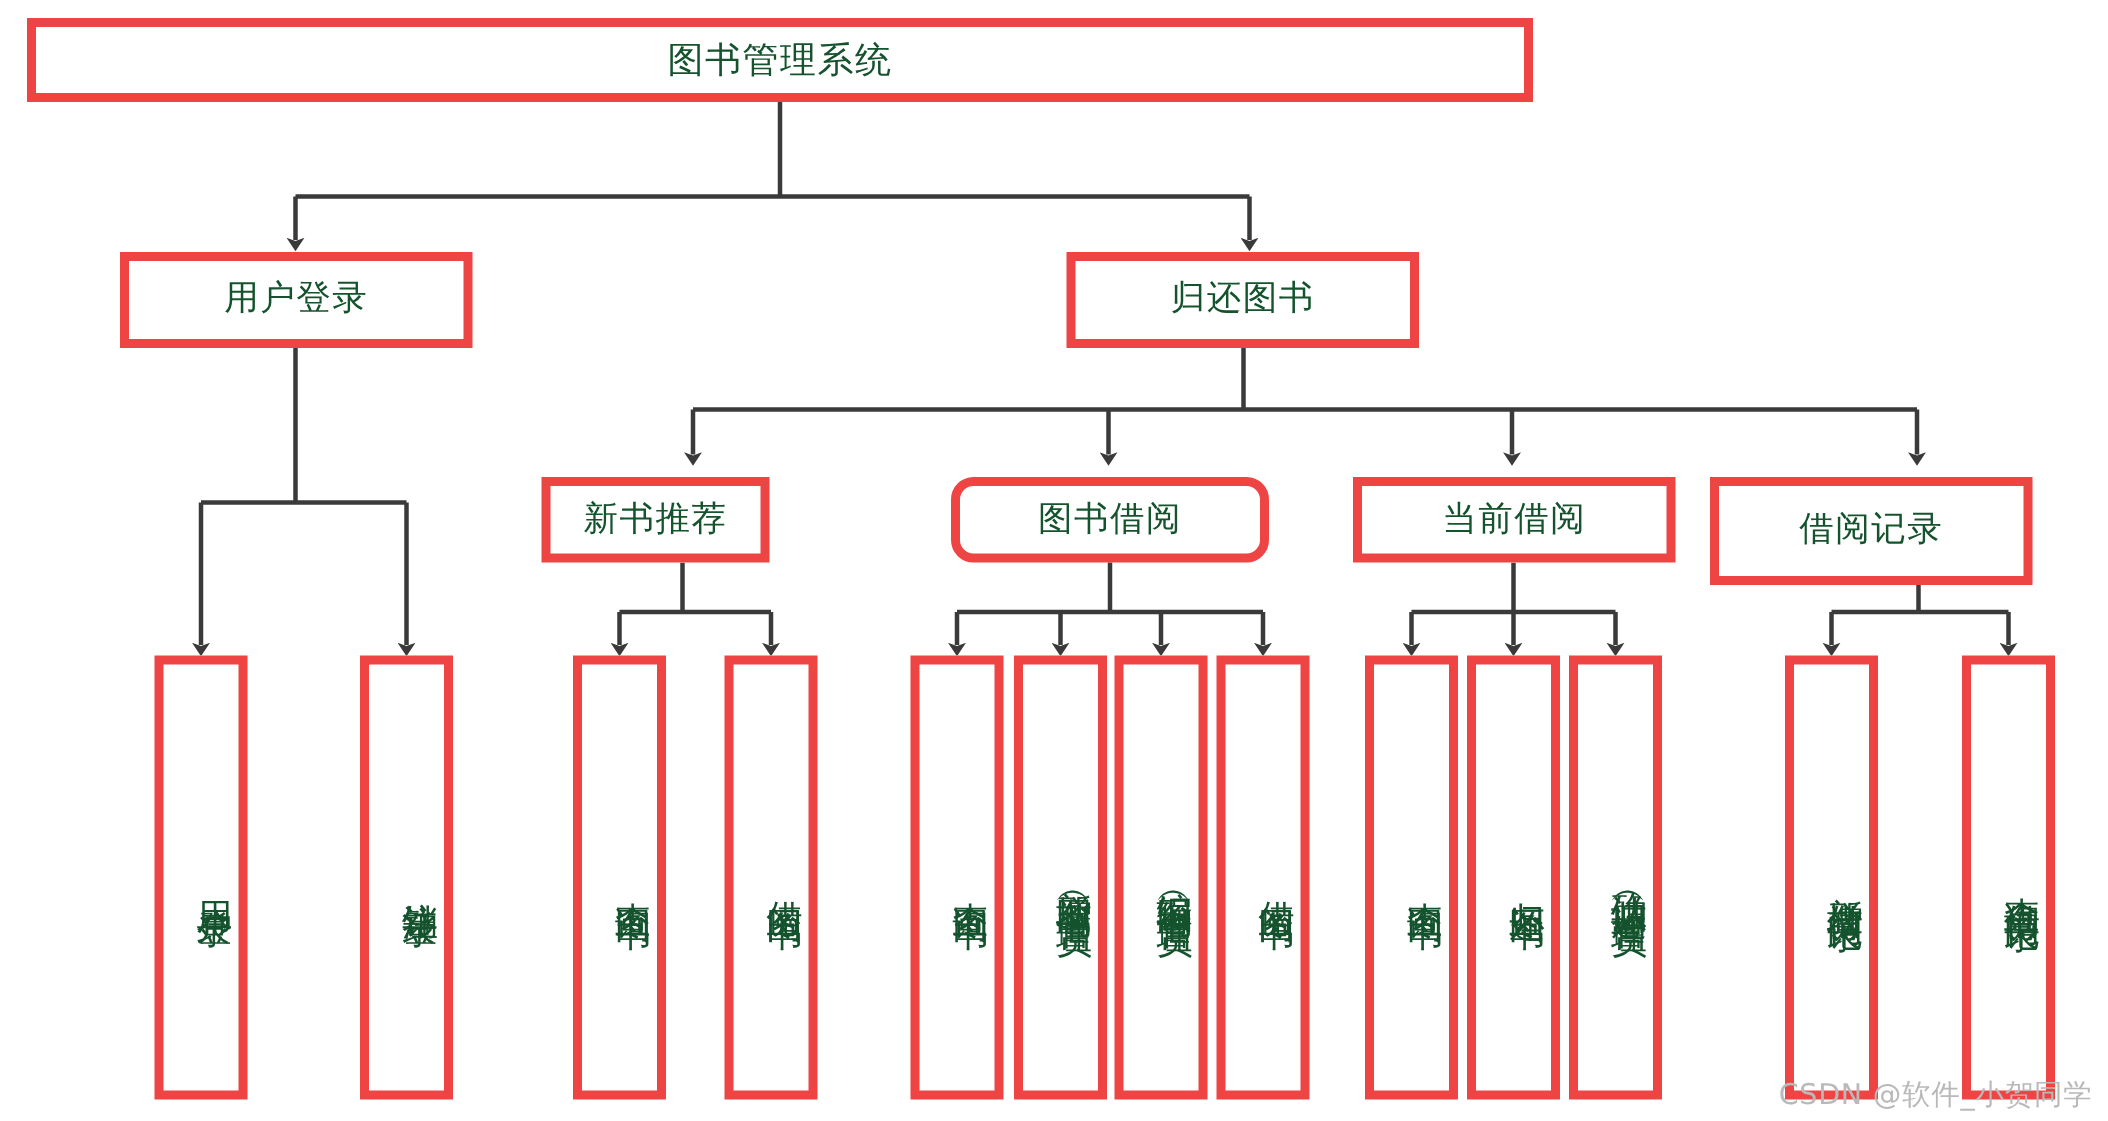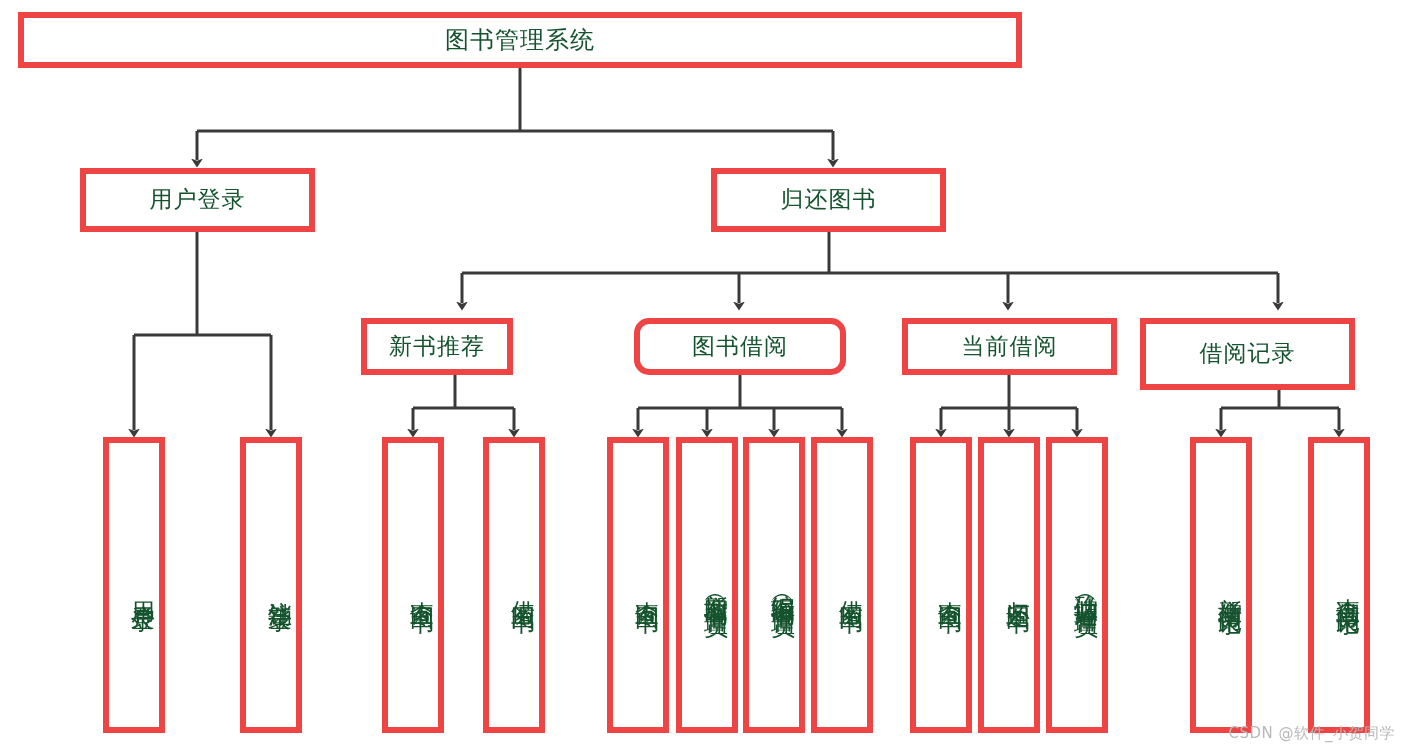--- a/index.html
+++ b/index.html
@@ -53,21 +53,21 @@
   }
   .node.vert .vlabel {
     writing-mode: vertical-rl;
     text-orientation: upright;
     white-space: nowrap;
   }
   .watermark {
     position: absolute;
     right: 10px;
     bottom: 4px;
-    font-size: 15px;
+    font-size: 19px;
     color: #b9b9b9;
     white-space: nowrap;
     letter-spacing: 0.5px;
   }
 </style>
 </head>
 <body>
 
 <div id="canvas">
 

